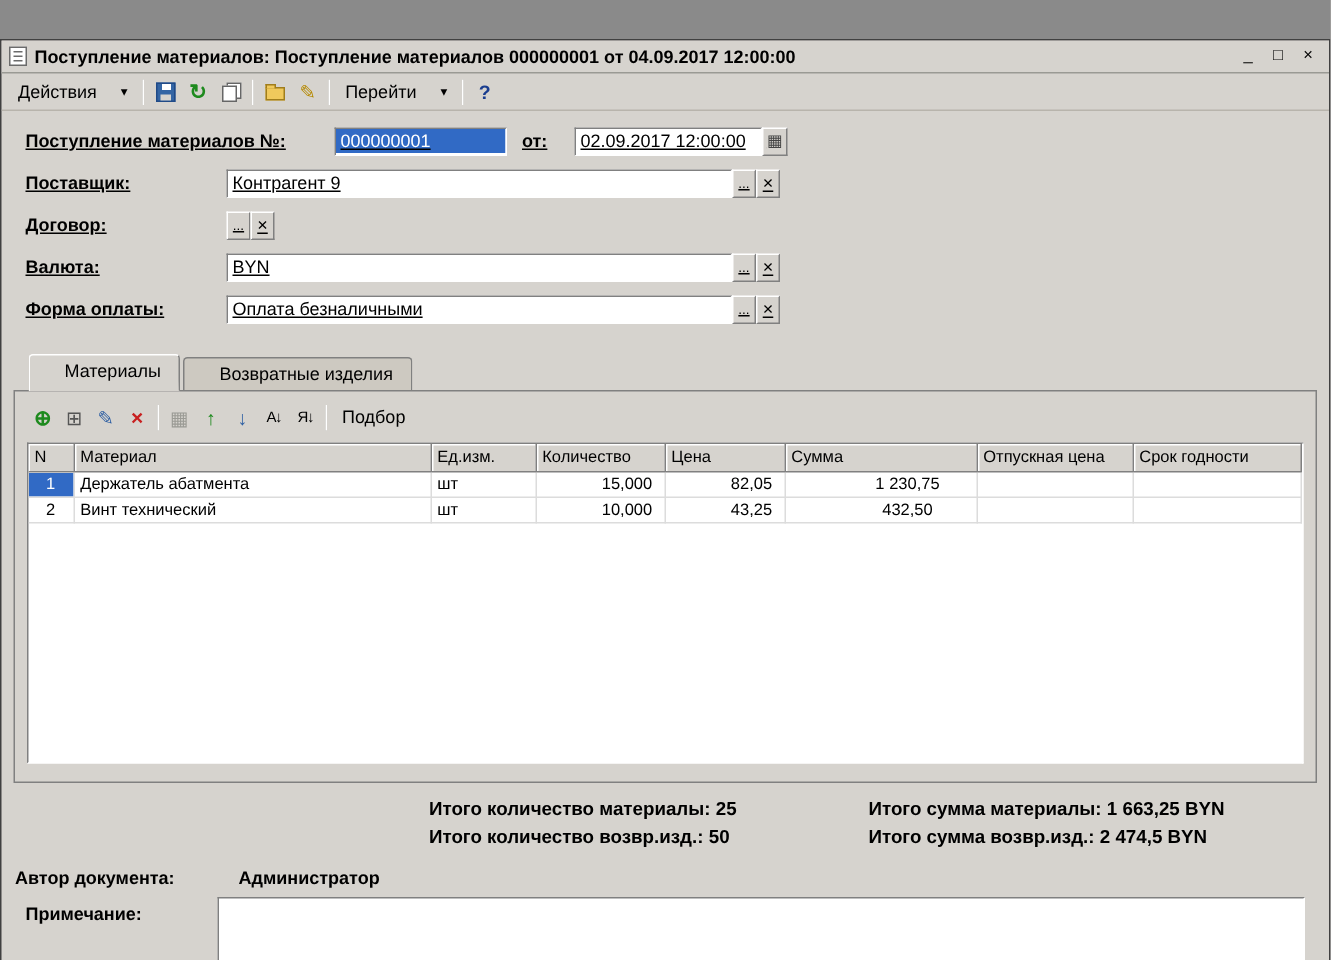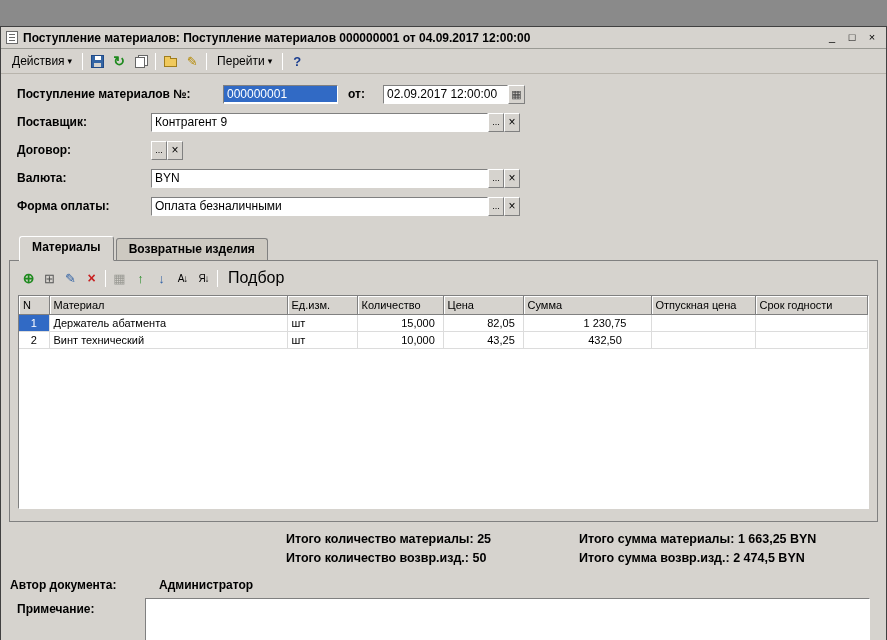--- a/index.html
+++ b/index.html
@@ -20,83 +20,83 @@
   .doc-icon::before{ content:""; position:absolute; left:2px; top:2px; width:6px; height:1px;
     background:#6b6b6b; box-shadow:0 3px 0 #6b6b6b, 0 6px 0 #6b6b6b; }
   .title-text{ font-weight:bold; white-space:nowrap; overflow:hidden; flex:1; }
   .win-controls{ display:flex; gap:2px; margin-left:6px; }
   .wbtn{ width:18px; height:15px; background:#d6d3ce; border:none; font-size:11px;
     line-height:13px; font-family:inherit; cursor:default; color:#000; }
 
   
   .toolbar{ height:25px; display:flex; align-items:center; padding:0 4px;
     border-bottom:1px solid #b8b4ac; flex:0 0 auto; }
-  .tb-btn{ height:31px; display:flex; align-items:center; gap:3px; padding:0 6px;
+  .tb-btn{ height:31px; display:flex; align-items:center; gap:16px; padding:0 6px;
     background:transparent; border:1px solid transparent; font-family:inherit; font-size:12px; }
   .tb-ibtn{ width:22px; height:21px; display:flex; align-items:center; justify-content:center;
     background:transparent; border:1px solid transparent; }
   .tb-sep{ width:1px; height:17px; background:#9a9a94; border-right:1px solid #ffffff; margin:0 3px; }
   .arr{ font-size:9px; }
   .glyph-green{ color:#1e8a1e; font-weight:bold; font-size:14px; }
   .glyph-help{ color:#1a3d8f; font-weight:bold; font-size:13px; }
 
   .icon-floppy{ width:13px; height:13px; background:#3465a4; border:1px solid #204a87; position:relative; }
   .icon-floppy::before{ content:""; position:absolute; left:3px; top:0; width:6px; height:4px; background:#fff; }
   .icon-floppy::after{ content:""; position:absolute; left:2px; bottom:0; width:7px; height:4px; background:#d6d3ce; }
   .icon-copy{ width:13px; height:13px; position:relative; }
   .icon-copy::before{ content:""; position:absolute; right:0; top:0; width:8px; height:9px; background:#fff; border:1px solid #666; }
   .icon-copy::after{ content:""; position:absolute; left:0; bottom:0; width:8px; height:9px; background:#fff; border:1px solid #666; }
   .icon-folder{ width:13px; height:9px; background:#f0c95c; border:1px solid #a07d1c; position:relative; margin-top:3px; }
   .icon-folder::before{ content:""; position:absolute; top:-3px; left:-1px; width:5px; height:2px;
     background:#f0c95c; border:1px solid #a07d1c; border-bottom:none; }
   .glyph-note{ color:#b58900; font-size:13px; }
 
   
-  .fields{ padding:10px 0 0 16px; flex:0 0 auto; }
+  .fields{ padding:10px 0 0 16px; flex:0 0 auto;text-decoration:underline; }
   .frow{ display:flex; align-items:center; margin-bottom:8px; height:20px; }
   .flabel{ font-weight:bold; }
   .lbl-number{ width:206px; }
   .lbl-ref{ width:134px; }
   .lbl-from{ width:30px; margin-left:10px; }
   .input{ background:#fff; border:1px solid; border-color:#808080 #fff #fff #808080;
     height:19px; display:flex; align-items:center; padding:0 3px; overflow:hidden; white-space:nowrap; }
   .num-input{ width:115px; padding:0; }
   .sel{ flex:1; background:#316ac5; color:#fff; padding:1px 3px; }
   .date-input{ width:125px; margin-left:5px; }
   .ref-input{ width:337px; }
   .btn-sq{ width:16px; height:19px; background:#d6d3ce; border:1px solid;
     border-color:#fff #808080 #808080 #fff; font-size:9px; line-height:9px;
     display:flex; align-items:center; justify-content:center; font-family:inherit; }
   .btn-clear{ font-size:12px; }
   .btn-cal{ width:17px; }
   .cal-glyph{ font-size:11px; color:#444; }
 
   
   .tabbar{ display:flex; margin:12px 8px 0 18px; position:relative; z-index:2; flex:0 0 auto; }
-  .tab{ padding:3px 12px 4px 12px; border:1px solid #808080; border-bottom:none;
+  .tab{ padding:3px 12px 4px 23px; border:1px solid #808080; border-bottom:none;
     border-top-left-radius:3px; border-top-right-radius:3px; background:#cdc9c1; margin-right:2px;
-    margin-top:2px;font-weight:bold; }
+    margin-top:2px; }
   .tab.active{ background:#d6d3ce; border-color:#fff #808080 transparent #fff;
     border-top-color:#fff; margin-top:0; margin-bottom:-1px; padding-bottom:6px;
     border-bottom:1px solid #d6d3ce; }
   .panel{ margin:0 8px; border:1px solid; border-color:#808080 #808080 #808080 #808080;
     background:#d6d3ce; height:262px; padding:6px 8px; flex:0 0 auto; }
 
   .grid-toolbar{ display:flex; align-items:center; margin-bottom:6px; height:22px; }
   .gbtn{ width:21px; height:20px; display:flex; align-items:center; justify-content:center;
     background:transparent; border:1px solid transparent; font-family:inherit; }
   .g-add{ color:#1e8a1e; font-size:14px; font-weight:bold; }
   .g-copy{ color:#555; font-size:13px; }
   .g-edit{ color:#2e5fa3; font-size:13px; }
   .g-del{ color:#c82020; font-size:14px; font-weight:bold; }
   .g-levels{ color:#9a9a94; font-size:13px; }
   .g-up{ color:#1e8a1e; font-size:13px; font-weight:bold; }
   .g-down{ color:#2e5fa3; font-size:13px; font-weight:bold; }
   .g-sort{ font-size:10px; letter-spacing:-1px; }
-  .g-text{ padding:0 6px; width:auto; font-size:16px; }
+  .g-text{ padding:0 6px; width:auto; font-size:12px; }
 
   .grid-wrap{ border:1px solid; border-color:#808080 #fff #fff #808080; background:#fff;
     height:214px; overflow:hidden; }
   table.grid{ border-collapse:collapse; table-layout:fixed; width:100%; font-size:11px; }
   .grid th{ background:#d6d3ce; border-right:1px solid #808080; border-bottom:1px solid #808080;
     box-shadow:inset 1px 1px 0 #fff; font-weight:normal; text-align:left; padding:2px 4px;
     height:18px; overflow:hidden; white-space:nowrap; }
   .grid td{ border-right:1px solid #dcdcdc; border-bottom:1px solid #dcdcdc; padding:2px 4px;
     height:17px; overflow:hidden; white-space:nowrap; }
   .grid td.num{ text-align:center;padding-left:40px; }

